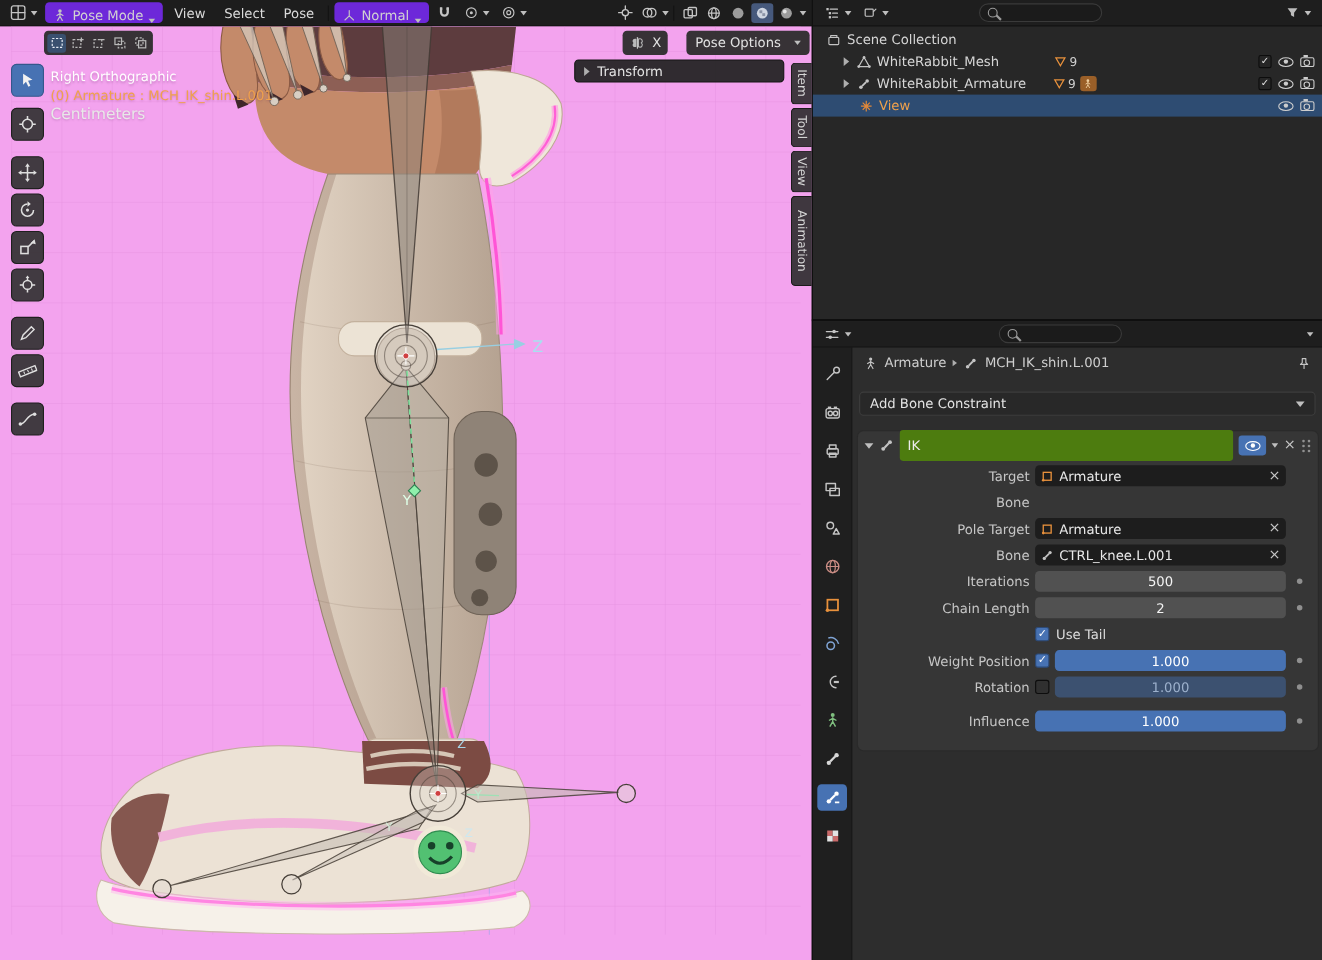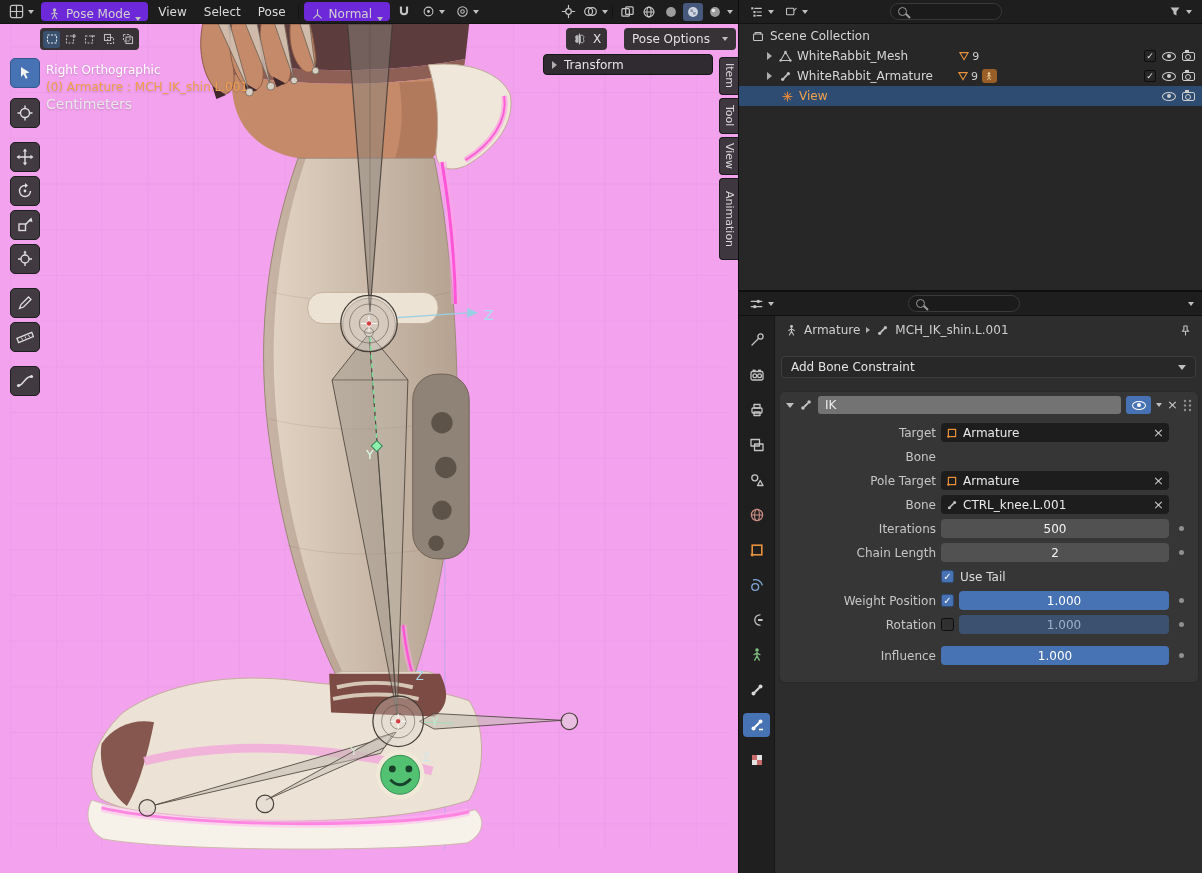--- a/index.html
+++ b/index.html
@@ -51,21 +51,21 @@
   .tbtn{width:30px;height:30px;background:#2f2f2fe8;border:1px solid #1f1f1f;border-radius:5px;display:flex;align-items:center;justify-content:center;margin-bottom:4px}
   .tbtn.active{background:#4772b3;border-color:#34578c}
   .tgap{height:10px}
 
   .selmode-group{position:absolute;left:40px;top:4px;height:22px;background:#2a2a2af0;border-radius:4px;display:flex;align-items:center;gap:2px;padding:0 3px}
   .smode{width:17px;height:17px;border-radius:3px;display:flex;align-items:center;justify-content:center}
   .smode.active{background:#39506f}
   .mirror-group{position:absolute;left:566px;top:4px;height:22px;background:#2a2a2af0;border-radius:4px;display:flex;align-items:center;gap:6px;padding:0 6px;color:#e2e2e2}
   .poseopts{position:absolute;left:624px;top:4px;width:112px;height:22px;background:#2a2a2af0;border-radius:4px;display:flex;align-items:center;justify-content:space-between;padding:0 8px;color:#e2e2e2}
 
-  .transform-bar{position:absolute;right:25px;top:30px;width:170px;height:21px;background:#252525f2;border:1px solid #161616;border-radius:4px;display:flex;align-items:center;gap:7px;padding:0 8px;color:#e4e4e4}
+  .transform-bar{position:absolute;right:25px;top:30px;width:191px;height:21px;background:#252525f2;border:1px solid #161616;border-radius:4px;display:flex;align-items:center;gap:7px;padding:0 8px;color:#e4e4e4}
   .vtab{position:absolute;right:0;width:19px;background:#2b2b2be6;border:1px solid #1b1b1b;border-right:none;border-radius:4px 0 0 4px;writing-mode:vertical-rl;display:flex;align-items:center;justify-content:center;font-size:11px;color:#d8d8d8}
 
   
   .outliner{position:absolute;left:738px;top:0;width:464px;height:290px;background:#272727;border-left:1px solid #0e0e0e}
   .o-header{height:24px;background:#1e1e1e;border-bottom:1px solid #121212;display:flex;align-items:center;padding:0 8px;gap:6px}
   .searchpill{height:17px;background:#1b1b1b;border:1px solid #3a3a3a;border-radius:9px;display:flex;align-items:center;padding:0 7px;gap:4px}
   .orow{height:20px;display:flex;align-items:center;position:relative;color:#d6d6d6}
   .orow .rowctl{position:absolute;right:6px;display:flex;align-items:center;gap:3px}
   .orow .rowctl>*{width:16px;display:flex;justify-content:center}
   .orow.selected{background:#2e4c72}
@@ -76,21 +76,21 @@
   .properties{position:absolute;left:738px;top:290px;width:464px;height:583px;background:#2d2d2d;border-left:1px solid #0e0e0e;border-top:2px solid #0f0f0f}
   .p-header{height:24px;background:#1e1e1e;border-bottom:1px solid #121212;display:flex;align-items:center;padding:0 8px;gap:6px}
   .props-tabs{position:absolute;left:0;top:24px;bottom:0;width:36px;background:#1f1f1f;display:flex;flex-direction:column;align-items:center;padding-top:12px;gap:11px;border-right:1px solid #161616}
   .ptab{width:27px;height:24px;display:flex;align-items:center;justify-content:center;border-radius:4px}
   .ptab.active{background:#4772b3}
   .props-body{position:absolute;left:36px;top:24px;right:0;bottom:0;background:#2d2d2d}
   .breadcrumb{height:28px;display:flex;align-items:center;padding:0 10px;gap:6px;color:#cfcfcf}
   .add-btn{margin:12px 6px 0 6px;height:22px;background:#282828;border:1px solid #3d3d3d;border-radius:4px;display:flex;align-items:center;justify-content:space-between;padding:0 9px;color:#e3e3e3}
   .cpanel{margin:14px 5px 0 5px;width:418px;background:#363636;border-radius:5px;padding-bottom:12px;box-shadow:0 0 0 1px #2a2a2a}
   .cpanel-h{height:26px;display:flex;align-items:center;gap:5px;padding:0 6px}
-  .namefield{flex:1;height:18px;background:#737373;border-radius:3px;color:#ececec;display:flex;align-items:center;padding:0 7px}
+  .namefield{flex:1;height:28px;background:#4d7c0f;border-radius:3px;color:#ececec;display:flex;align-items:center;padding:0 7px}
   .eyebtn{width:25px;height:18px;background:#4772b3;border-radius:3px;display:flex;align-items:center;justify-content:center}
   .eyebtn .i-eye{border-color:#fff}
   .eyebtn .i-eye::before{background:#fff}
   .prows{padding:5px 6px 0 6px}
   .prow{display:grid;grid-template-columns:150px 228px 14px;column-gap:5px;align-items:center;height:19px;margin-bottom:5px}
   .plabel{text-align:right;color:#c6c6c6}
   .objfield{height:19px;background:#1d1d1d;border-radius:4px;display:flex;align-items:center;gap:5px;padding:0 5px;color:#e9e9e9}
   .objfield .objname{flex:1;overflow:hidden;white-space:nowrap}
   .numfield{height:19px;background:#515151;border-radius:4px;color:#f4f4f4;display:flex;align-items:center;justify-content:center}
   .slider{height:19px;background:#4772b3;border-radius:4px;color:#fff;display:flex;align-items:center;justify-content:center;flex:1}

